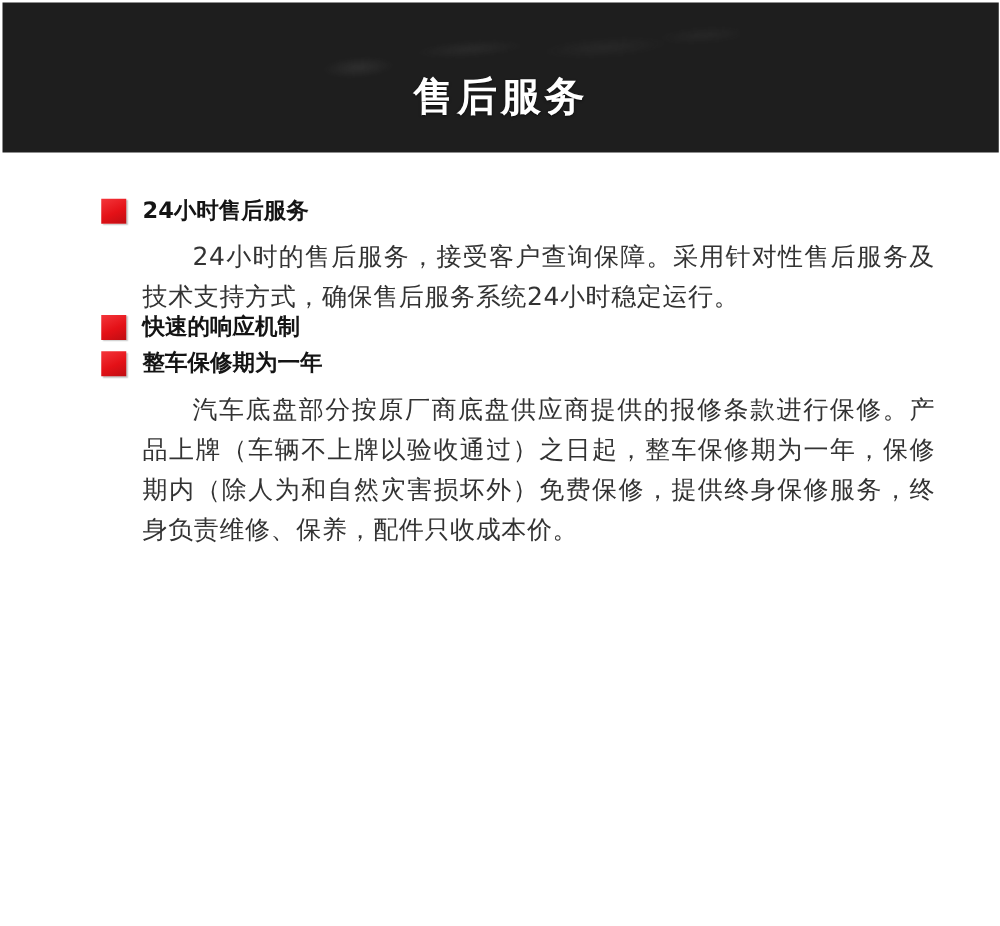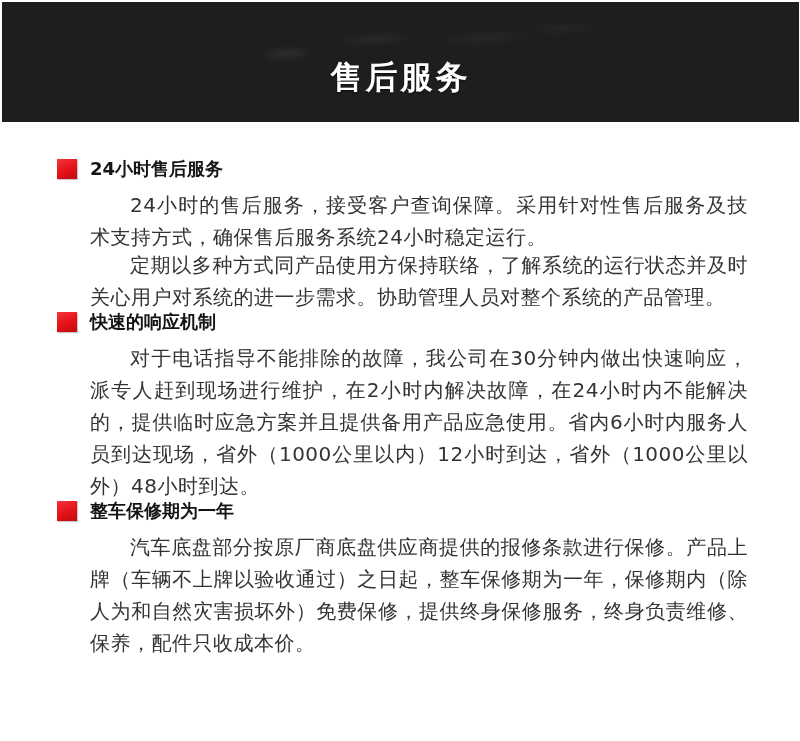--- a/index.html
+++ b/index.html
@@ -48,20 +48,21 @@
       radial-gradient(ellipse 70px 12px at 70% 55%, rgba(105,105,105,0.12), transparent 70%),
       radial-gradient(ellipse 50px 10px at 92% 45%, rgba(110,110,110,0.10), transparent 70%);
     transform: rotate(-4deg);
     filter: blur(1px);
     pointer-events: none;
   }
 
   
   .content {
     padding: 0 52px 0 90px;
+    margin-left: 24px;
   }
   .section { position: relative; margin-top: -4px; }
   .section.first { margin-top: 34px; }
   .section-header { position: relative; }
   .bullet {
     position: absolute;
     left: -33px;
     top: 3px;
     width: 20px;
     height: 20px;
@@ -99,29 +100,27 @@
 
     <div class="section first">
       <div class="section-header">
         <span class="bullet"></span>
         <h2>24小时售后服务</h2>
       </div>
       <p>24小时的售后服务，接受客户查询保障。采用针对性售后服务及技术支持方式，确保售后服务系统24小时稳定运行。</p>
     </div>
 
     <div class="section">
-      <p>定期以多种方式同产品使用方保持联络，了解系统的运行状态并及时关心用户对系统的进一步需求。协助管理人员对整个系统的产品管理。</p>
     </div>
 
     <div class="section">
       <div class="section-header">
         <span class="bullet"></span>
         <h2>快速的响应机制</h2>
       </div>
-      <p>对于电话指导不能排除的故障，我公司在30分钟内做出快速响应，派专人赶到现场进行维护，在2小时内解决故障，在24小时内不能解决的，提供临时应急方案并且提供备用产品应急使用。省内6小时内服务人员到达现场，省外（1000公里以内）12小时到达，省外（1000公里以外）48小时到达。</p>
     </div>
 
     <div class="section">
       <div class="section-header">
         <span class="bullet"></span>
         <h2>整车保修期为一年</h2>
       </div>
       <p>汽车底盘部分按原厂商底盘供应商提供的报修条款进行保修。产品上牌（车辆不上牌以验收通过）之日起，整车保修期为一年，保修期内（除人为和自然灾害损坏外）免费保修，提供终身保修服务，终身负责维修、保养，配件只收成本价。</p>
     </div>
 

